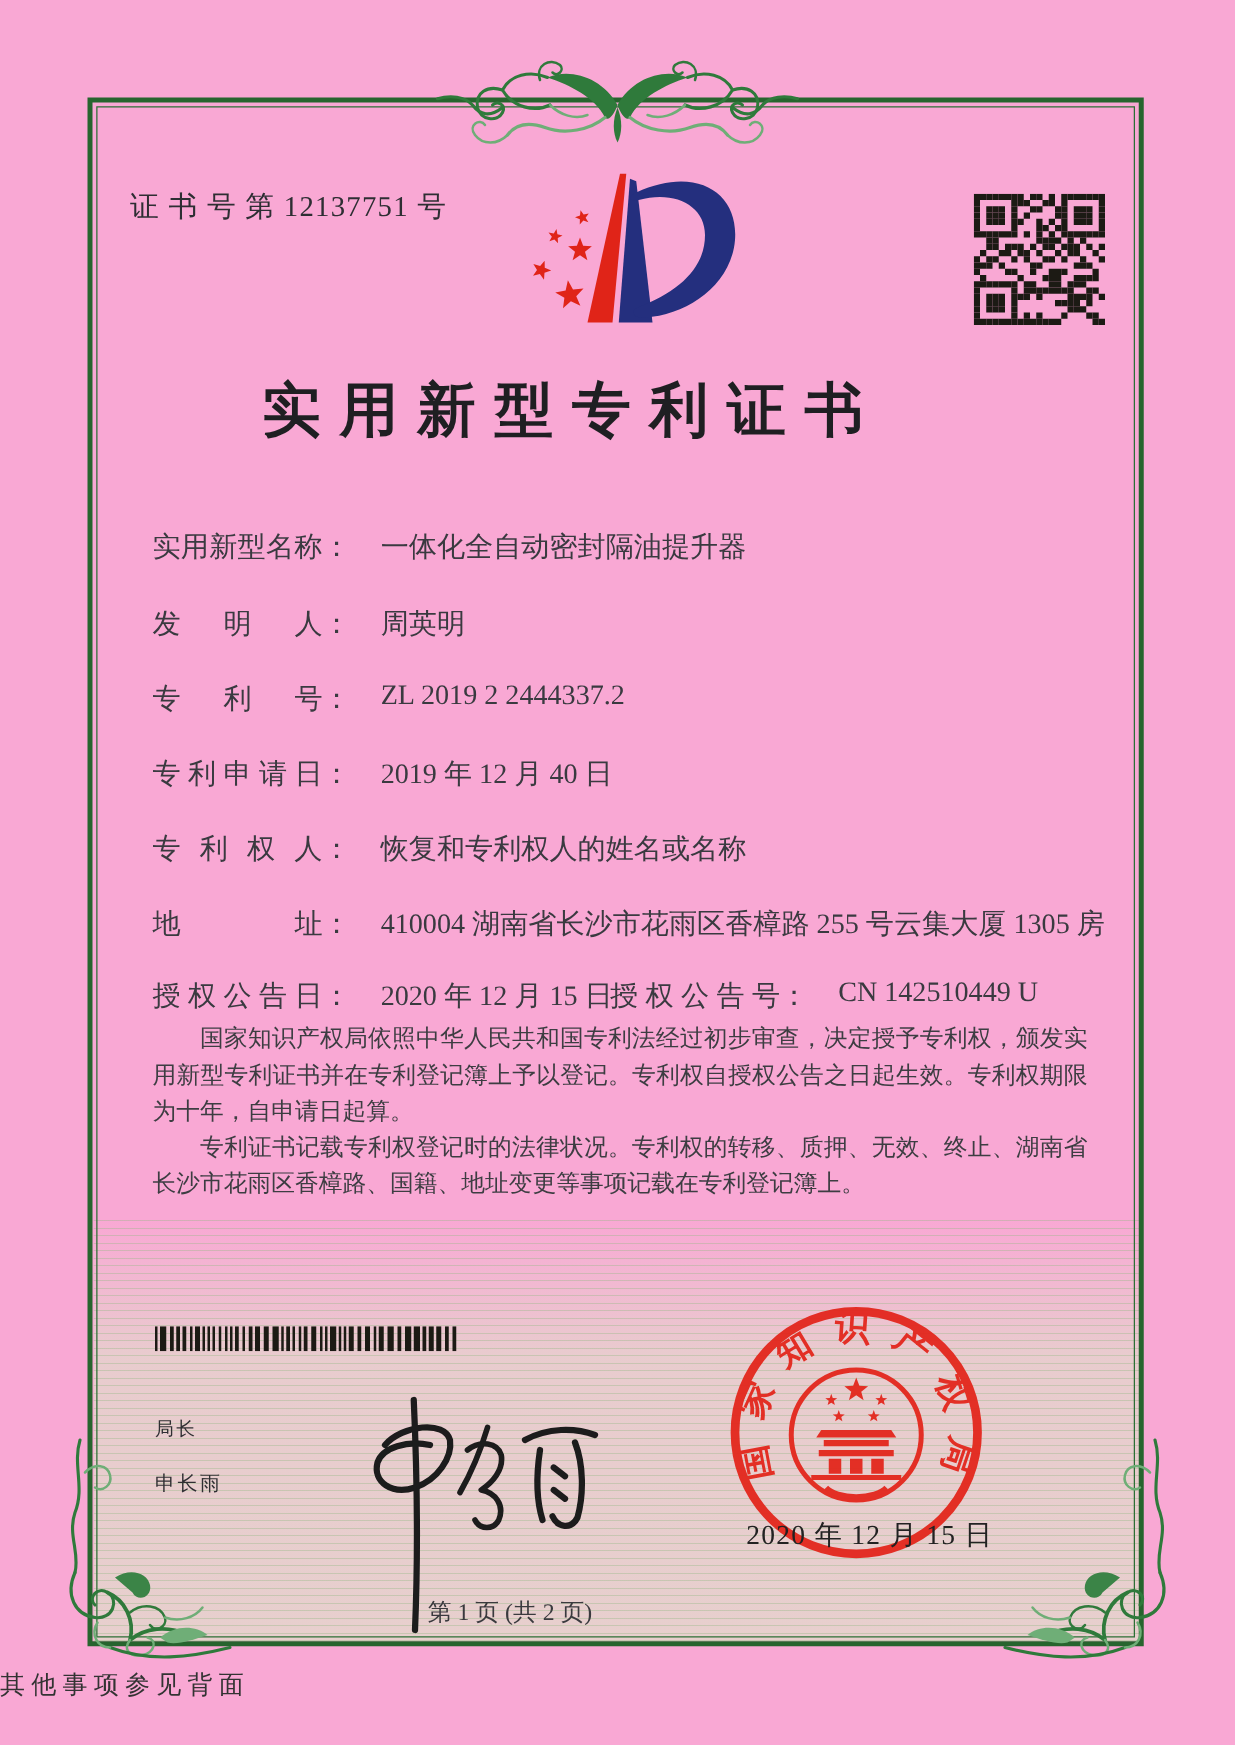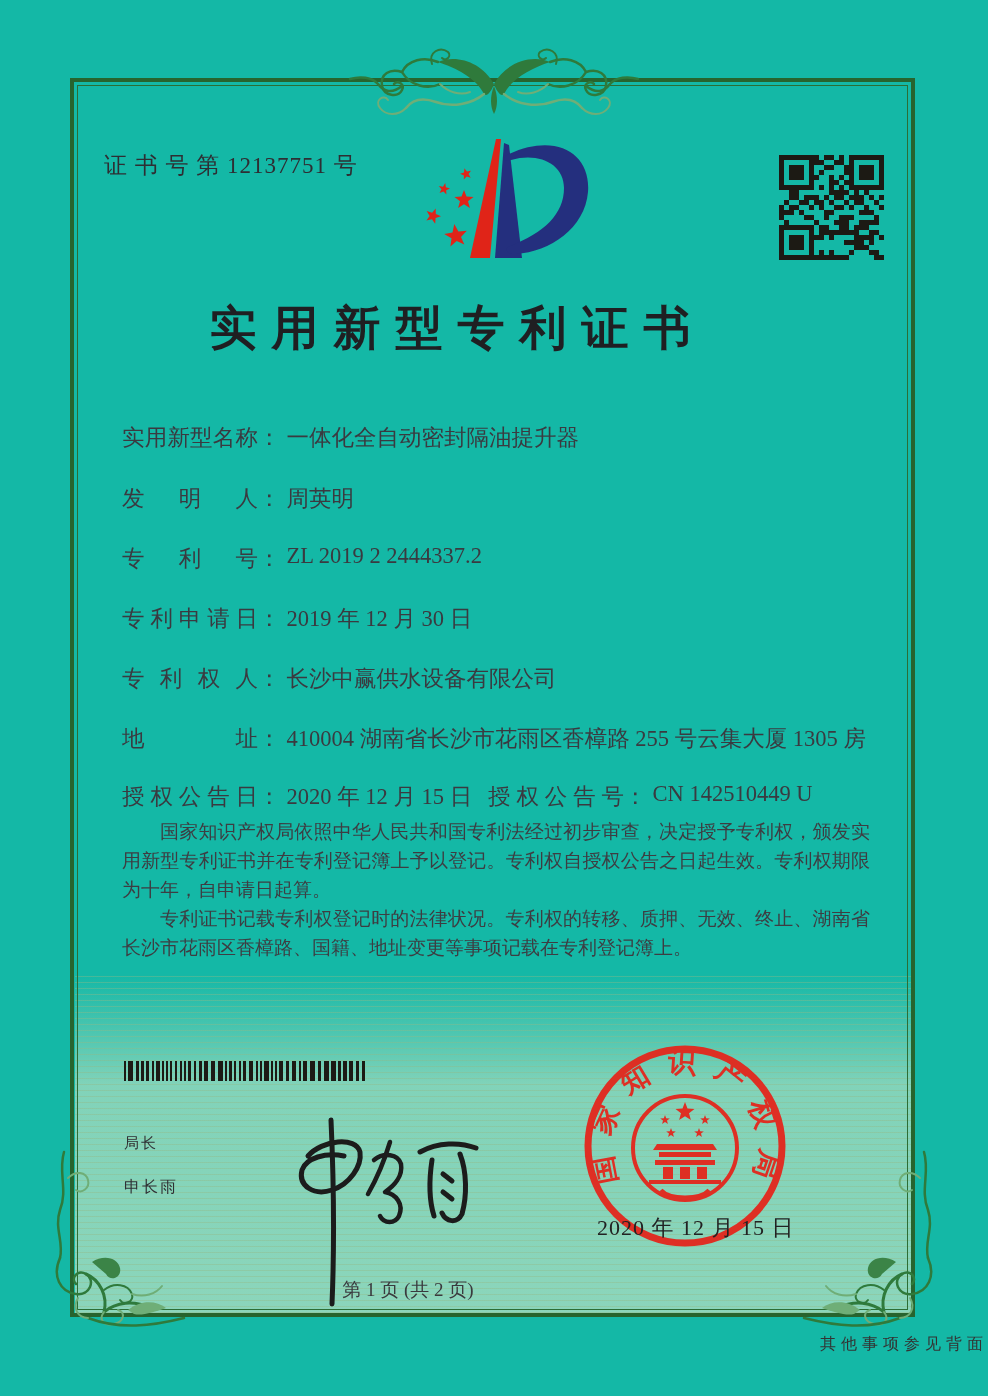--- a/index.html
+++ b/index.html
@@ -1,17 +1,17 @@
 <!DOCTYPE html>
 <html><head>
 <meta charset="utf-8">
 <style>
   html,body{margin:0;padding:0;}
   body{width:988px;height:1396px;font-family:"Liberation Serif",serif;}
-  .page{position:relative;width:988px;height:1396px;background:#14b8a6;overflow:hidden;text-decoration:underline;}
+  .page{position:relative;width:988px;height:1396px;background:#f9a8d4;overflow:hidden;text-decoration:underline;}
 
   
   .guilloche{position:absolute;left:75px;top:975px;width:838px;height:338px;
     background:
       repeating-linear-gradient(0deg, rgba(148,184,132,.38) 0 1px, rgba(148,184,132,0) 1px 6px),
       linear-gradient(180deg, rgba(219,233,201,0) 0, rgba(219,233,201,.55) 110px, rgba(219,233,201,.6) 100%);
   }
 
   
   .frame{position:absolute;left:70px;top:78px;width:837px;height:1231px;
@@ -25,39 +25,39 @@
   .cert-no{position:absolute;left:104px;top:150px;font-size:23px;color:#2e2e33;letter-spacing:1px;}
   .logo{position:absolute;left:410px;top:126px;}
   .qr{position:absolute;left:779px;top:155px;width:105px;height:105px;}
 
   .title{position:absolute;left:0;top:297px;width:900px;text-align:center;
     font-size:47px;font-weight:bold;color:#1f1f22;letter-spacing:15px;text-indent:15px;}
 
   .field-row{position:absolute;left:122px;font-size:22.5px;color:#3a3a40;white-space:nowrap;display:flex;}
   .field-label{display:inline-flex;justify-content:space-between;width:136px;flex:none;}
   .colon{flex:none;}
-  .field-value{margin-left:6px;}
+  .field-value{margin-left:24px;}
   .r1{top:422px;} .r2{top:483px;} .r3{top:543px;} .r4{top:603px;} .r5{top:663px;} .r6{top:723px;} .r7{top:781px;}
   .grant-no{position:absolute;left:488px;top:781px;}
 
   .body-text{position:absolute;left:122px;top:817px;width:748px;font-size:19px;line-height:29px;
     color:#3d3d42;text-align:justify;}
   .body-text p{margin:0;text-indent:2em;}
 
   .barcode{position:absolute;left:124px;top:1061px;}
 
   .commissioner-label{position:absolute;left:124px;top:1134px;font-size:15px;color:#2f2f33;letter-spacing:2px;}
   .commissioner-name{position:absolute;left:124px;top:1177px;font-size:16px;color:#2f2f33;letter-spacing:2px;}
   .signature{position:absolute;left:262px;top:1102px;}
 
   .seal{position:absolute;left:579px;top:1040px;opacity:.95;}
   .seal-date{position:absolute;left:597px;top:1213px;font-size:22px;color:#222;letter-spacing:1px;white-space:nowrap;}
 
   .page-info{position:absolute;left:0;top:1277px;width:816px;text-align:center;font-size:19px;color:#3a3a3e;}
-  .back-note{position:absolute;left:0;top:1334px;width:988px;text-align:right;font-size:16px;color:#333;letter-spacing:5px;}
+  .back-note{position:absolute;left:0;top:1334px;width:988px;text-align:left;font-size:20px;color:#333;letter-spacing:5px;}
 
   svg text{font-family:"Liberation Serif",serif;}
 </style>
 </head>
 <body>
 
 <div class="page">
 
   <div class="guilloche"></div>
   <div class="frame"></div>
@@ -385,31 +385,31 @@
   </div>
   <div class="field-row r4">
     <span class="field-label">
         <span>专</span>
         <span>利</span>
         <span>申</span>
         <span>请</span>
         <span>日</span>
       </span>
       <span class="colon">：</span>
-    <span class="field-value">2019 年 12 月 30 日</span>
+    <span class="field-value">2019 年 12 月 40 日</span>
   </div>
   <div class="field-row r5">
     <span class="field-label">
         <span>专</span>
         <span>利</span>
         <span>权</span>
         <span>人</span>
       </span>
       <span class="colon">：</span>
-    <span class="field-value">长沙中赢供水设备有限公司</span>
+    <span class="field-value">恢复和专利权人的姓名或名称</span>
   </div>
   <div class="field-row r6">
     <span class="field-label">
         <span>地</span>
         <span>址</span>
       </span>
       <span class="colon">：</span>
     <span class="field-value">410004 湖南省长沙市花雨区香樟路 255 号云集大厦 1305 房</span>
   </div>
   <div class="field-row r7">

